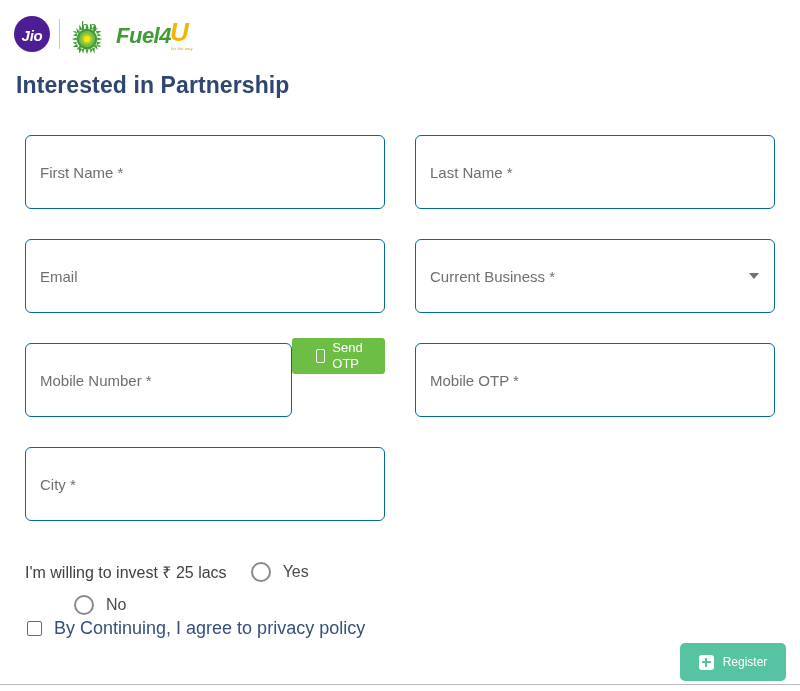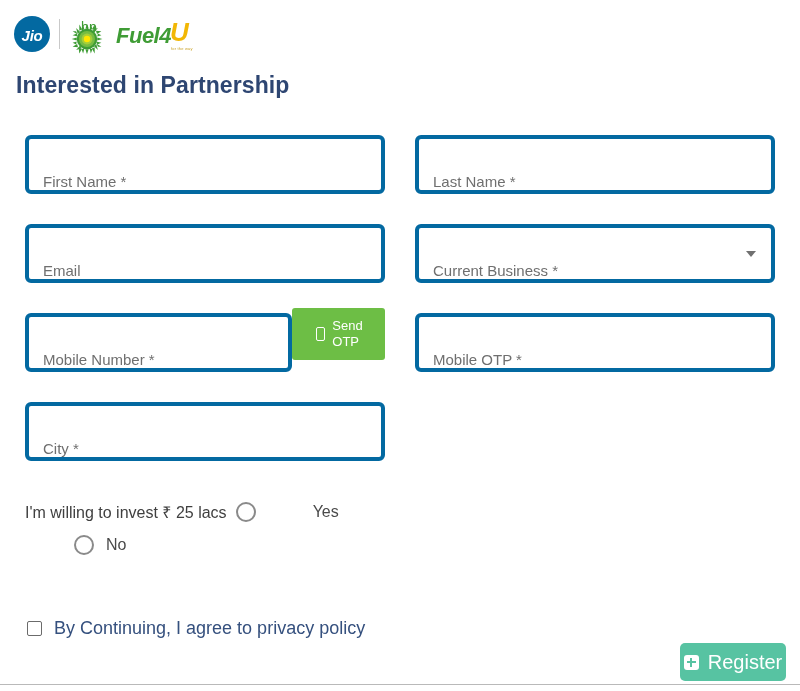--- a/index.html
+++ b/index.html
@@ -22,21 +22,21 @@
     left: 14px;
     top: 10px;
     height: 48px;
     display: flex;
     align-items: center;
   }
   .jio-logo {
     width: 36px;
     height: 36px;
     border-radius: 50%;
-    background: #0369a1;
+    background: #4c1d95;
     display: flex;
     align-items: center;
     justify-content: center;
     flex: 0 0 auto;
   }
   .jio-logo span {
     color: #ffffff;
     font-size: 15px;
     font-style: italic;
     font-weight: bold;
@@ -136,26 +136,26 @@
     display: flex;
     gap: 30px;
     margin-bottom: 30px;
   }
   .col {
     width: 360px;
     position: relative;
   }
   .field {
     width: 360px;
-    height: 59px;
-    border: 4px solid #0369a1;
+    height: 74px;
+    border: 1px solid #0369a1;
     border-radius: 6px;
     background: #ffffff;
     display: flex;
-    align-items: flex-end;
+    align-items: center;
     padding: 0 14px;
     font-size: 15px;
     color: #6e6e6e;
     font-family: "Liberation Sans", sans-serif;
     position: relative;
     outline: none;
   }
   .field.with-btn {
     width: 267px;
   }
@@ -179,21 +179,21 @@
   .otp-row {
     position: relative;
     display: flex;
     align-items: flex-start;
   }
   .send-otp-btn {
     position: absolute;
     left: 267px;
     top: -5px;
     width: 93px;
-    height: 52px;
+    height: 36px;
     background: #6dbe45;
     border: none;
     border-radius: 3px;
     color: #ffffff;
     font-size: 13px;
     font-family: "Liberation Sans", sans-serif;
     display: flex;
     align-items: center;
     justify-content: center;
     padding: 0 8px 0 10px;
@@ -226,21 +226,21 @@
   .invest-text {
     color: #3f3f3f;
     font-size: 16px;
     white-space: nowrap;
   }
   .radio-item {
     display: flex;
     align-items: center;
     cursor: pointer;
   }
-  .radio-yes { margin-left: 9px; gap: 45px; }
+  .radio-yes { margin-left: 24px; }
   .radio-no  { margin-left: 18px; margin-top: 12px; padding-left: 31px; }
   .radio-circle {
     width: 20px;
     height: 20px;
     border: 2px solid #8a8a8a;
     border-radius: 50%;
     background: #ffffff;
     flex: 0 0 auto;
   }
   .radio-label {
@@ -276,21 +276,21 @@
   .register-btn {
     position: absolute;
     left: 680px;
     top: 643px;
     width: 106px;
     height: 38px;
     background: #57c3a2;
     border: none;
     border-radius: 5px;
     color: #ffffff;
-    font-size: 20px;
+    font-size: 12px;
     font-family: "Liberation Sans", sans-serif;
     display: flex;
     align-items: center;
     justify-content: center;
     cursor: pointer;
   }
   .plus-icon {
     position: relative;
     width: 15px;
     height: 15px;

